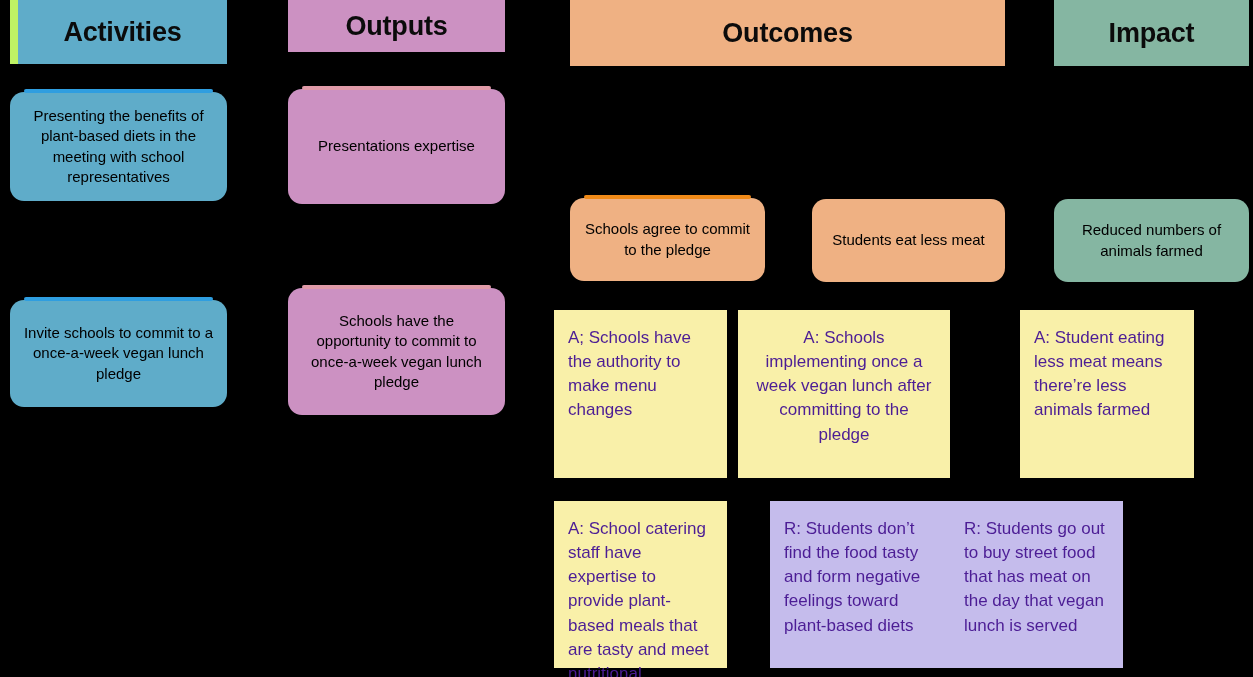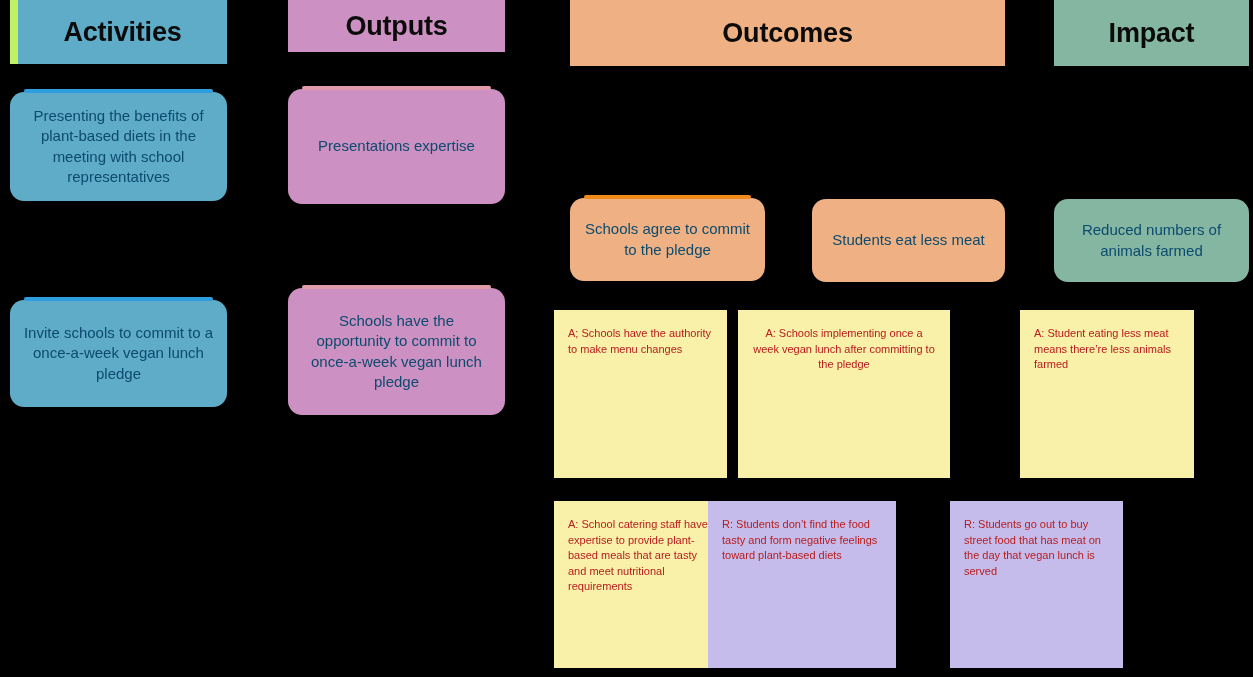--- a/index.html
+++ b/index.html
@@ -49,21 +49,21 @@
   }
 
   
   .card {
     position: absolute;
     box-sizing: border-box;
     display: flex;
     align-items: center;
     justify-content: center;
     text-align: center;
-    color: #0c4a6e;
+    color: #000000;
     font-size: 15px;
     line-height: 1.35;
     border-radius: 14px;
     padding: 8px 12px;
   }
   .card.blue   { background: #5facc9; }
   .card.pink   { background: #cc91c2; }
   .card.orange { background: #efb183; }
   .card.green  { background: #85b6a2; }
 
@@ -85,22 +85,22 @@
   .card.c-activity-2 { left: 10px;   top: 300px; width: 217px; height: 107px; }
   .card.c-output-2   { left: 288px;  top: 288px; width: 217px; height: 127px; }
   .card.c-outcome-1  { left: 570px;  top: 198px; width: 195px; height: 83px; }
   .card.c-outcome-2  { left: 812px;  top: 199px; width: 193px; height: 83px; }
   .card.c-impact-1   { left: 1054px; top: 199px; width: 195px; height: 83px; }
 
   
   .sticky {
     position: absolute;
     box-sizing: border-box;
-    color: #b91c1c;
-    font-size: 11px;
+    color: #4c1d95;
+    font-size: 17px;
     line-height: 1.42;
     padding: 16px 14px 14px 14px;
     text-align: left;
   }
   .sticky.yellow { background: #f9f0a9; }
   .sticky.purple { background: #c5bcec; }
   
   .sticky .flap {
     position: absolute;
     left: 3px;
@@ -109,21 +109,21 @@
     height: 11px;
     background: #2c3d47;
     border-radius: 0 0 48% 48% / 0 0 100% 100%;
     z-index: -1;
   }
 
   .sticky.n-a1 { left: 554px; top: 310px; width: 173px; height: 168px; }
   .sticky.n-a2 { left: 738px; top: 310px; width: 212px; height: 168px; text-align: center; }
   .sticky.n-a3 { left: 1020px; top: 310px; width: 174px; height: 168px; }
   .sticky.n-b1 { left: 554px; top: 501px; width: 173px; height: 167px; }
-  .sticky.n-b2 { left: 708px; top: 501px; width: 188px; height: 167px; }
+  .sticky.n-b2 { left: 770px; top: 501px; width: 188px; height: 167px; }
   .sticky.n-b3 { left: 923px; top: 501px; width: 173px; height: 167px; margin-left: 27px; }
 </style>
 </head>
 <body>
 
 <div id="board">
 
   <div class="col-header activities">
     <span>Activities</span>
   </div>

